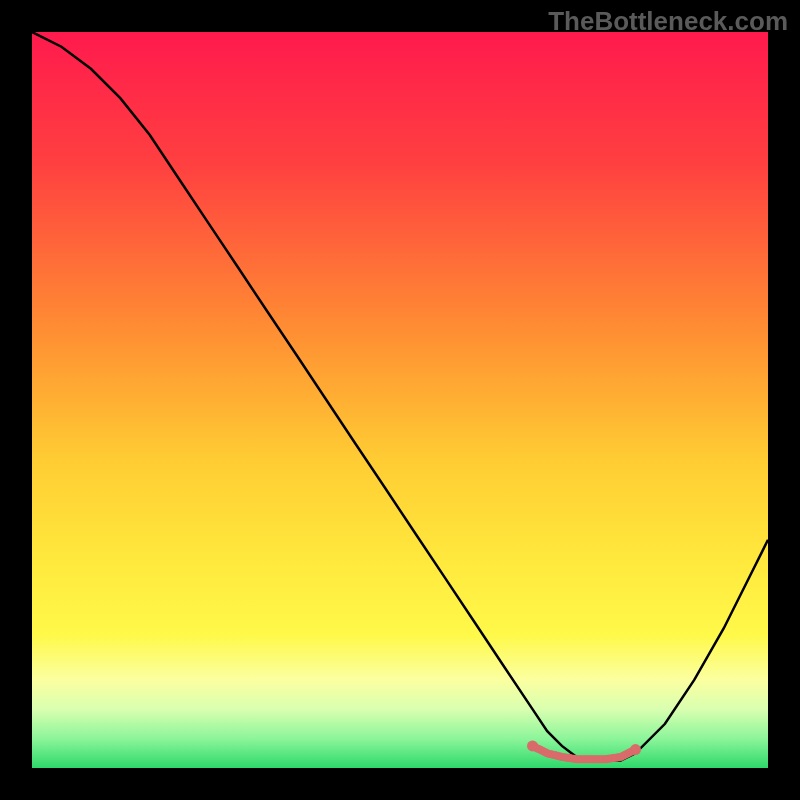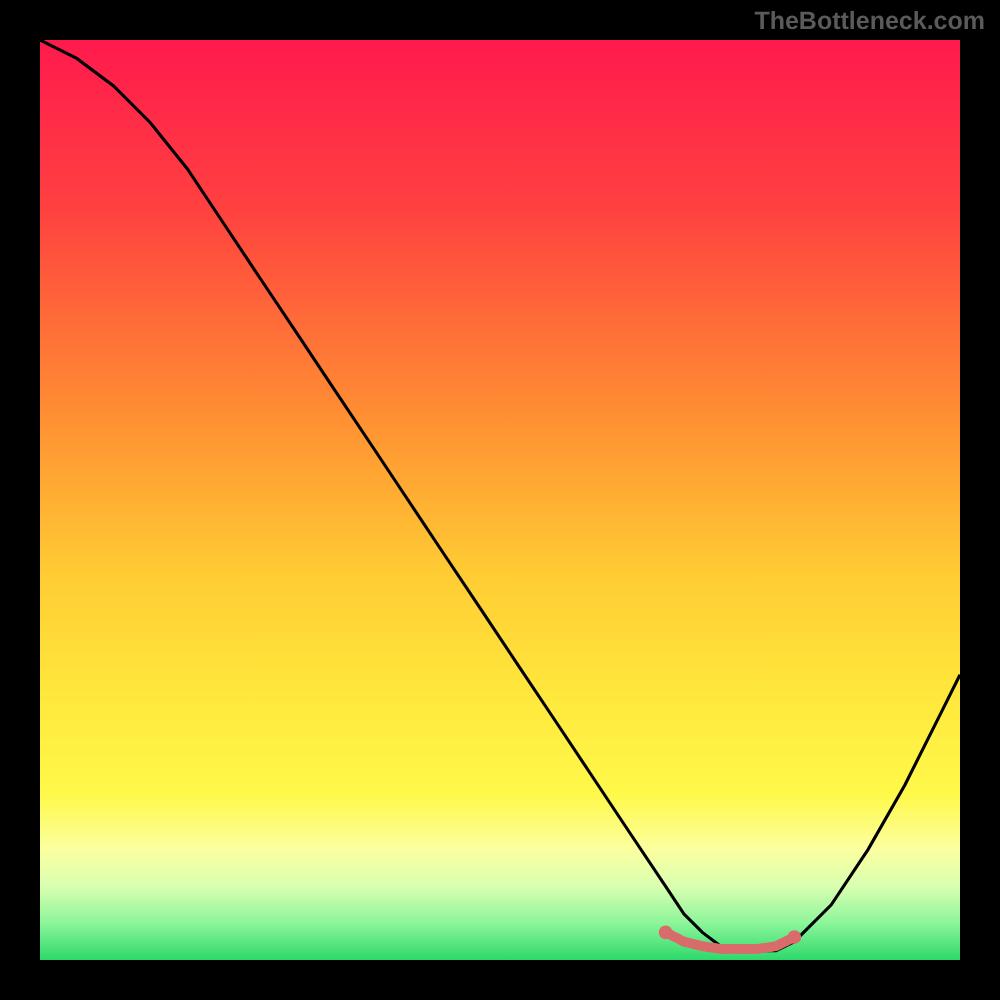--- a/index.html
+++ b/index.html
@@ -1,17 +1,17 @@
 <!DOCTYPE html>
 <html><head>
 <meta charset="utf-8">
 <style>
   * { margin: 0; padding: 0; box-sizing: border-box; }
   body { width: 800px; height: 800px; background: #000; position: relative; font-family: Arial, sans-serif; }
-  .watermark { position: absolute; top: 6px; right: 12px; color: #5a5a5a; font-size: 20px; font-weight: bold; z-index: 10; }
+  .watermark { position: absolute; top: 6px; right: 12px; color: #5a5a5a; font-size: 26px; font-weight: bold; z-index: 10; }
   .plot-area { position: absolute; left: 32px; top: 32px; width: 736px; height: 736px; overflow: hidden; }
   svg { position: absolute; inset: 0; }
 </style>
 </head>
 <body>
 
 <div class="watermark">TheBottleneck.com</div>
 
 <div class="plot-area">
   <svg viewBox="0 0 736 736" preserveAspectRatio="none">

